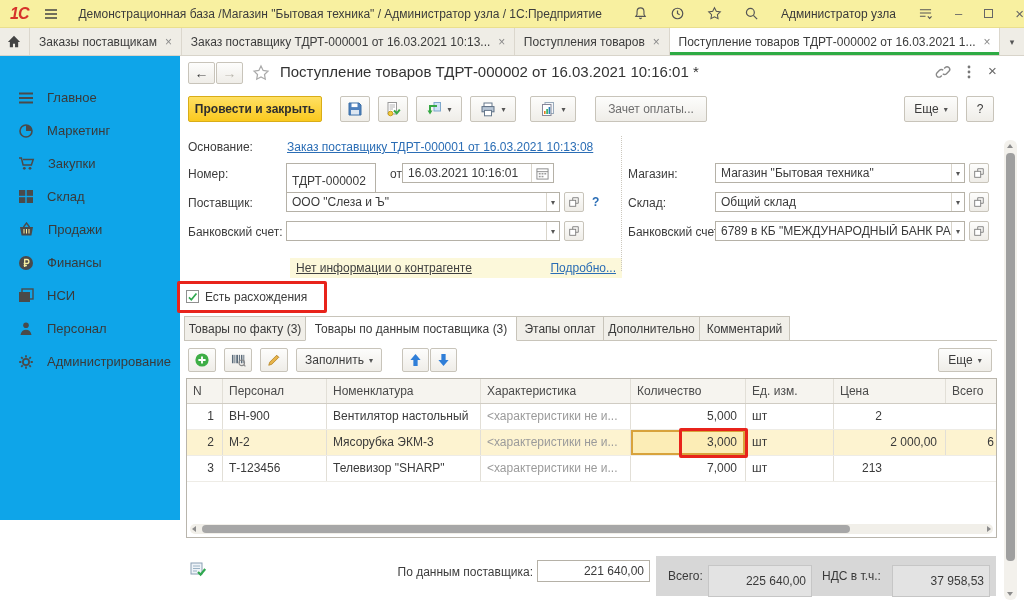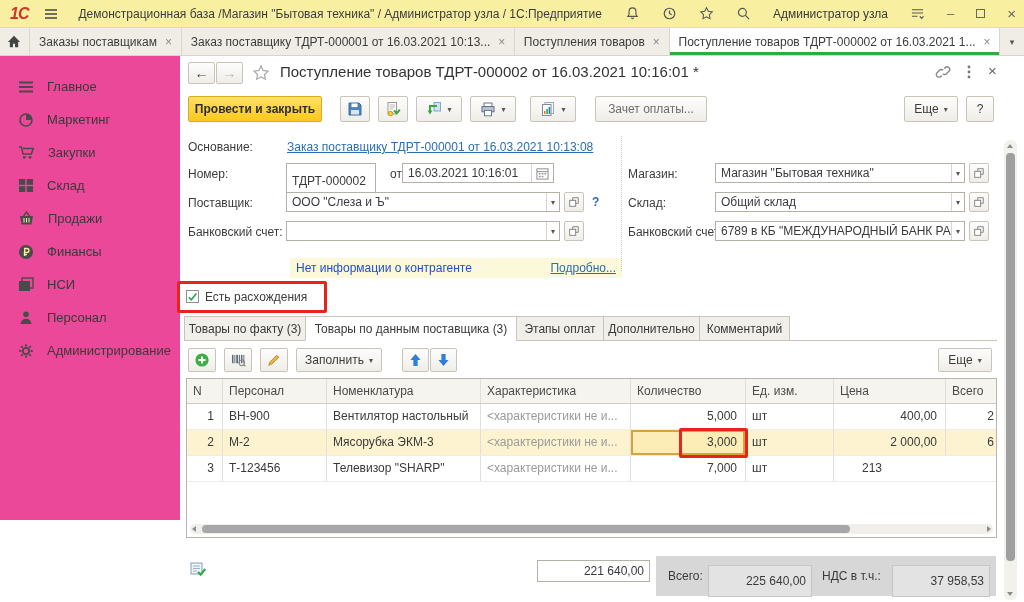--- a/index.html
+++ b/index.html
@@ -8,37 +8,37 @@
        font-family:"Liberation Sans",sans-serif;font-size:12px;color:#3a3a3a}
   .abs{position:absolute}
   svg{display:block}
 
   
   .titlebar{position:absolute;left:0;top:0;width:1024px;height:28px;background:#f8f0a0;
             display:flex;align-items:center;border-bottom:1px solid #eadf8e}
   .logo{margin-left:10px;color:#d6322b;font-weight:bold;font-style:italic;font-size:16px;letter-spacing:-1px}
   .tb-burger{margin-left:16px}
   .tb-title{margin-left:20px;color:#3c3c3c;white-space:nowrap}
-  .tb-right{margin-left:auto;display:flex;align-items:center;gap:22px;margin-right:8px}
+  .tb-right{margin-left:auto;display:flex;align-items:center;gap:22px;margin-right:0}
   .winbtn{color:#666;font-size:13px;line-height:1}
   .maxbox{width:9px;height:9px;border:1px solid #666}
 
   
   .tabbar{position:absolute;left:0;top:28px;width:1024px;height:28px;background:#efede6;
           border-bottom:1px solid #d8d4ca;display:flex;align-items:stretch}
   .tab{display:flex;align-items:center;padding:0 9px;border-right:1px solid #dbd7cd;position:relative;
        color:#3c3c3c;white-space:nowrap;overflow:hidden}
   .tab .x{margin-left:8px;color:#8a8a8a}
   .tab.active{background:#fff}
   .tab.active::after{content:"";position:absolute;left:0;right:0;bottom:0;height:3px;background:#2eab44}
   .tab-home{width:30px;display:flex;align-items:center;justify-content:center;border-right:1px solid #dbd7cd}
   .tab-dd{margin-left:auto;width:24px;display:flex;align-items:center;justify-content:center;color:#555;font-size:9px}
 
   
-  .sidebar{position:absolute;left:0;top:56px;width:180px;height:464px;background:#ec4899;padding-top:14px}
+  .sidebar{position:absolute;left:0;top:56px;width:180px;height:464px;background:#0ea5e9;padding-top:25px}
   .side-item{display:flex;align-items:center;height:33px;padding-left:18px;font-size:13px;color:#3a3a3a}
   .side-item svg{margin-right:13px;flex:none}
 
   
   .main{position:absolute;left:180px;top:56px;width:844px;height:546px;background:#fff}
 
   .btn{display:flex;align-items:center;justify-content:center;border:1px solid #c8c4ba;border-radius:2px;
        background:linear-gradient(#fdfdfc,#efede8);color:#3c3c3c;white-space:nowrap}
   .btn .dd{font-size:8px;color:#555;margin-left:5px}
   .ybtn{background:linear-gradient(#ffe063,#fac91e);border:1px solid #d9ad17;font-weight:bold;color:#2e2e2e}
@@ -46,21 +46,21 @@
 
   .lbl{position:absolute;white-space:nowrap;color:#3c3c3c}
   .link{color:#2a6db5;text-decoration:underline;white-space:nowrap}
   .input{position:absolute;border:1px solid #b5b1a7;background:#fff;display:flex;align-items:center;
          padding:0 5px;overflow:hidden;white-space:nowrap}
   .combo-dd{margin-left:auto;color:#555;font-size:8px;border-left:1px solid #d9d5cb;align-self:stretch;
             display:flex;align-items:center;padding:0 4px;flex:none}
   .sqbtn{position:absolute;width:20px;height:20px;display:flex;align-items:center;justify-content:center;
          border:1px solid #c8c4ba;border-radius:2px;background:linear-gradient(#fdfdfc,#efede8)}
   .warnstrip{position:absolute;background:#fcf8da;display:flex;align-items:center;padding:0 6px}
-  .warnlink{color:#1d4ed8;white-space:nowrap}
+  .warnlink{color:#404040;text-decoration:underline;white-space:nowrap}
   .colsep{position:absolute;border-left:1px dotted #ccc8be}
 
   .cbbox{position:absolute;width:13px;height:13px;border:1px solid #8f8f8f;background:#fff;
          display:flex;align-items:center;justify-content:center}
 
   
   .vtab{position:absolute;height:25px;display:flex;align-items:center;justify-content:center;
         border:1px solid #c8c4ba;background:#f1efe9;overflow:hidden;white-space:nowrap;z-index:1}
   .vtab.active{background:#fff;border-bottom-color:#fff;z-index:3}
   .vtabs-line{position:absolute;height:1px;background:#c8c4ba;z-index:2}
@@ -538,21 +538,20 @@
         <div class="hcell c7">Цена</div>
         <div class="hcell c8">Всего</div>
       </div>
       <div class="trow">
         <div class="tcell c1 num">1</div>
         <div class="tcell c2">ВН-900</div>
         <div class="tcell c3">Вентилятор настольный</div>
         <div class="tcell c4 grayt">&lt;характеристики не и...</div>
         <div class="tcell c5 num">5,000</div>
         <div class="tcell c6">шт</div>
-        <div class="tcell c7 num">400,00</div>
         <div class="tcell c8 num" style="padding-right:3px">2</div>
       </div>
       <div class="trow sel">
         <div class="tcell c1 num">2</div>
         <div class="tcell c2">М-2</div>
         <div class="tcell c3">Мясорубка ЭКМ-3</div>
         <div class="tcell c4 grayt">&lt;характеристики не и...</div>
         <div class="tcell c5 num selcell">3,000</div>
         <div class="tcell c6">шт</div>
         <div class="tcell c7 num">2 000,00</div>
@@ -574,20 +573,21 @@
       </div>
     </div>
 
     <span class="abs" style="left:10px;top:505px">
       <svg width="17" height="17" viewBox="0 0 17 17">
           <rect x="1" y="2" width="11" height="11" fill="#eef3f8" stroke="#8aa0b4"></rect>
           <path d="M3 5h7M3 7.5h7M3 10h4" stroke="#9ab2c4"></path>
           <path d="M8 11l2.6 2.6 4.6-5.6" fill="none" stroke="#2fa84f" stroke-width="2.2"></path>
         </svg>
     </span>
+    <div class="lbl" style="left:175px;top:509px;width:178px;text-align:right">По данным поставщика:</div>
     <div class="input" style="left:357px;top:504px;width:113px;height:22px;justify-content:flex-end">
         <span>221 640,00</span>
       </div>
 
     <div class="fpanel">
       <span class="abs" style="left:12px;top:13px">Всего:</span>
       <div class="fbox" style="left:52px;top:9px;width:104px;height:22px">
           <span>225 640,00</span>
         </div>
       <span class="abs" style="left:166px;top:13px">НДС в т.ч.:</span>

